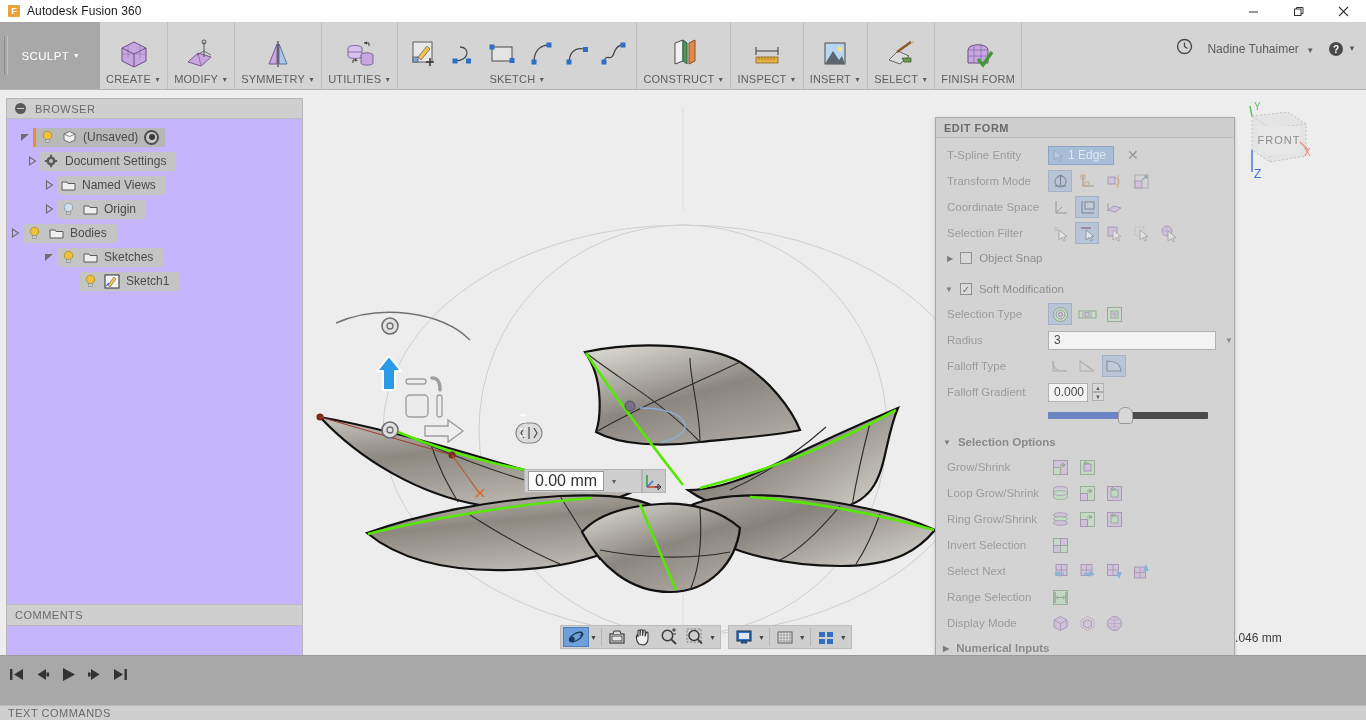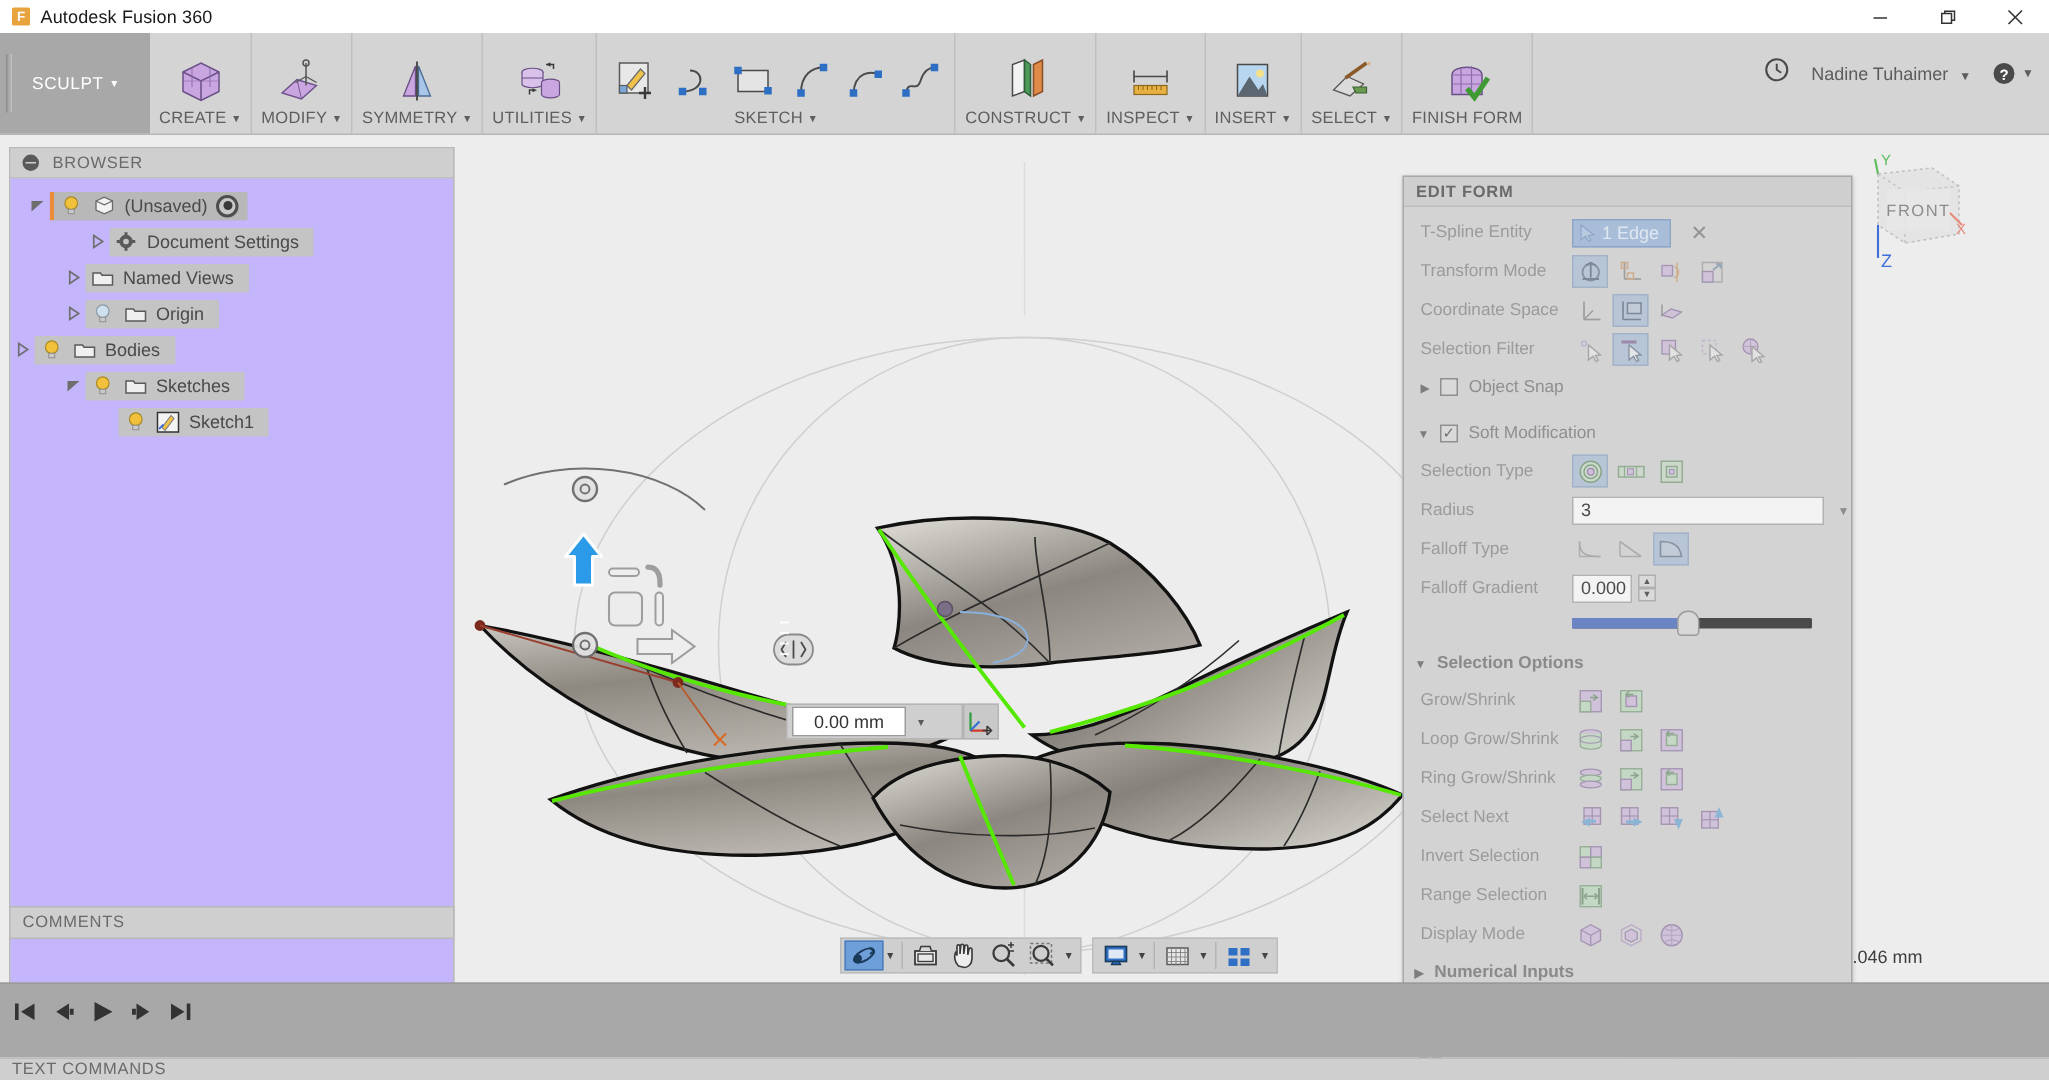--- a/index.html
+++ b/index.html
@@ -185,21 +185,21 @@
   }
   .fbtn + .fbtn { margin-left: 8px; }
 
   
   .valbox {
     position: absolute; left: 524px; top: 379px; width: 118px; height: 24px;
     background: #cfcfcf; border: 1px solid #b4b4b4; display: flex; align-items: center;
   }
   .valinput {
     width: 76px; height: 20px; margin-left: 3px; background:#fff; border:1px solid #9b9b9b;
-    font-size: 12px; color: #333; display:flex; align-items:center; justify-content:center;
+    font-size: 16px; color: #333; display:flex; align-items:center; justify-content:center;
   }
   .valcar { font-size: 8px; color: #5a5a5a; margin-left: 8px; }
   .valaxis {
     position:absolute; left: 642px; top: 379px; width: 24px; height: 24px;
     background:#c9c9c9; border:1px solid #b4b4b4; display:flex;align-items:center;justify-content:center;
   }
 
   
   .navbar {
     position: absolute; left: 560px; top: 625px; height: 24px;
@@ -655,21 +655,21 @@
                 <path d="M2 4 L7.5 6.6 L13 4" fill="none" stroke="#6a6a6a" stroke-width=".8"></path>
               </svg>
           </span>
           <span class="tname">(Unsaved)</span>
           <span class="rad">
               <i></i>
             </span>
         </div>
       </div>
 
-      <div class="tnode" style="padding-left:50px">
+      <div class="tnode" style="padding-left:17px">
         <span class="tarrow">
           <svg width="9" height="10" viewBox="0 0 9 10">
               <path d="M1.5 1 L7.5 5 L1.5 9 Z" fill="none" stroke="#6e6e6e" stroke-width="1.1"></path>
             </svg>
         </span>
         <div class="tlabelbox">
           <span class="ticon">
             <svg width="14" height="14" viewBox="0 0 14 14">
                 <circle cx="7" cy="7" r="3.2" fill="none" stroke="#5a5a5a" stroke-width="2.6"></circle>
                 <g stroke="#5a5a5a" stroke-width="2">
@@ -1077,20 +1077,34 @@
             <svg width="17" height="17" viewBox="0 0 17 17">
                 <rect x="1.5" y="1.5" width="14" height="14" fill="#cdb4e0" stroke="#7a5c94" stroke-width=".9"></rect>
                 <rect x="5" y="5" width="7" height="7" fill="#b9dbb9" stroke="#5c8a5c" stroke-width=".9"></rect>
                 <path d="M10 4 L5 4 M7 2 L5 4 L7 6" fill="none" stroke="#4a7a4a" stroke-width="1"></path>
               </svg>
           </div>
         </div>
       </div>
 
       <div class="ef-row">
+        <div class="ef-lab">Invert  Selection</div>
+        <div class="ef-ctrl">
+          <div class="ibtn">
+            <svg width="17" height="17" viewBox="0 0 17 17">
+                <rect x="1.5" y="1.5" width="7" height="7" fill="#b9dbb9" stroke="#5c8a5c" stroke-width=".9"></rect>
+                <rect x="8.5" y="1.5" width="7" height="7" fill="#cdb4e0" stroke="#7a5c94" stroke-width=".9"></rect>
+                <rect x="1.5" y="8.5" width="7" height="7" fill="#cdb4e0" stroke="#7a5c94" stroke-width=".9"></rect>
+                <rect x="8.5" y="8.5" width="7" height="7" fill="#b9dbb9" stroke="#5c8a5c" stroke-width=".9"></rect>
+              </svg>
+          </div>
+        </div>
+      </div>
+
+      <div class="ef-row">
         <div class="ef-lab">Select Next</div>
         <div class="ef-ctrl">
           <div class="ibtn">
             <svg width="17" height="17" viewBox="0 0 17 17">
                 <rect x="4" y="1.5" width="11" height="11" fill="#cdb4e0" stroke="#7a5c94" stroke-width=".9"></rect>
                 <line x1="9.5" y1="1.5" x2="9.5" y2="12.5" stroke="#7a5c94" stroke-width=".8"></line>
                 <line x1="4" y1="7" x2="15" y2="7" stroke="#7a5c94" stroke-width=".8"></line>
                 <path d="M8 13 L2 16 L8 19" fill="#4a9ad8" transform="translate(0,-5)"></path>
                 <rect x="6" y="9.5" width="6" height="2" fill="#4a9ad8"></rect>
               </svg>
@@ -1111,34 +1125,20 @@
                 <line x1="1.5" y1="7" x2="12.5" y2="7" stroke="#7a5c94" stroke-width=".8"></line>
                 <path d="M10 9 L16 9 L13 16 Z" fill="#4a9ad8"></path>
               </svg>
           </div>
           <div class="ibtn">
             <svg width="17" height="17" viewBox="0 0 17 17">
                 <rect x="1.5" y="4" width="11" height="11" fill="#cdb4e0" stroke="#7a5c94" stroke-width=".9"></rect>
                 <line x1="7" y1="4" x2="7" y2="15" stroke="#7a5c94" stroke-width=".8"></line>
                 <line x1="1.5" y1="9.5" x2="12.5" y2="9.5" stroke="#7a5c94" stroke-width=".8"></line>
                 <path d="M10 8 L13 1 L16 8 Z" fill="#4a9ad8"></path>
-              </svg>
-          </div>
-        </div>
-      </div>
-
-      <div class="ef-row">
-        <div class="ef-lab">Invert  Selection</div>
-        <div class="ef-ctrl">
-          <div class="ibtn">
-            <svg width="17" height="17" viewBox="0 0 17 17">
-                <rect x="1.5" y="1.5" width="7" height="7" fill="#b9dbb9" stroke="#5c8a5c" stroke-width=".9"></rect>
-                <rect x="8.5" y="1.5" width="7" height="7" fill="#cdb4e0" stroke="#7a5c94" stroke-width=".9"></rect>
-                <rect x="1.5" y="8.5" width="7" height="7" fill="#cdb4e0" stroke="#7a5c94" stroke-width=".9"></rect>
-                <rect x="8.5" y="8.5" width="7" height="7" fill="#b9dbb9" stroke="#5c8a5c" stroke-width=".9"></rect>
               </svg>
           </div>
         </div>
       </div>
 
       <div class="ef-row">
         <div class="ef-lab">Range  Selection</div>
         <div class="ef-ctrl">
           <div class="ibtn">
             <svg width="17" height="17" viewBox="0 0 17 17">

